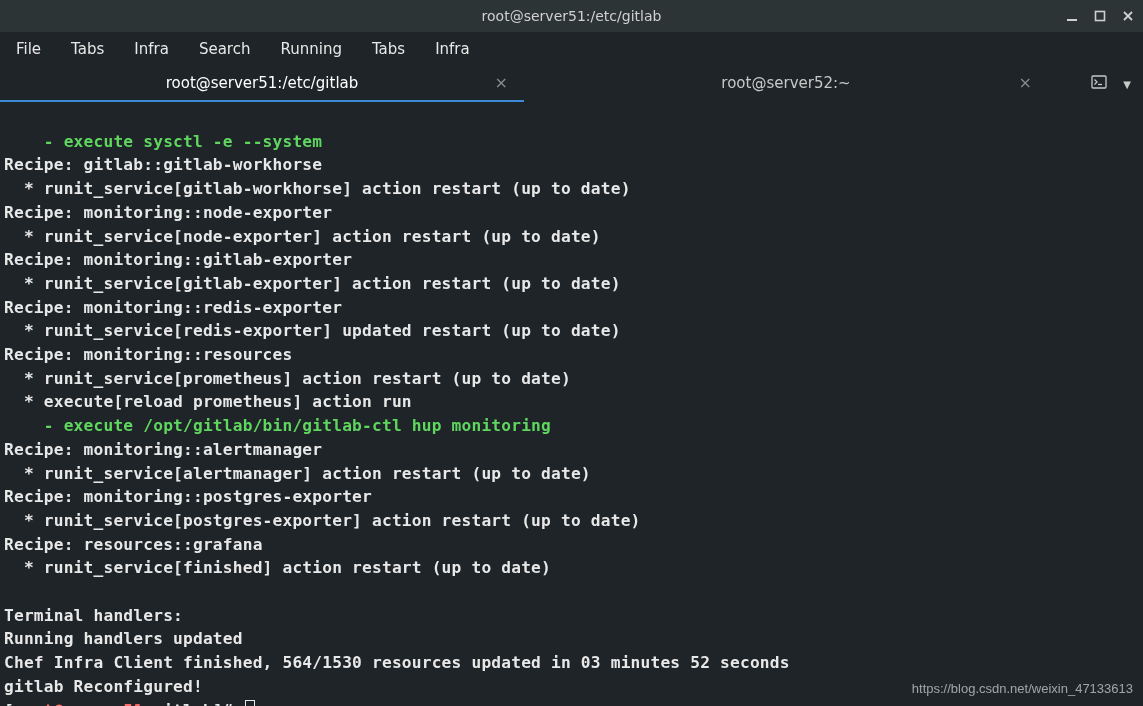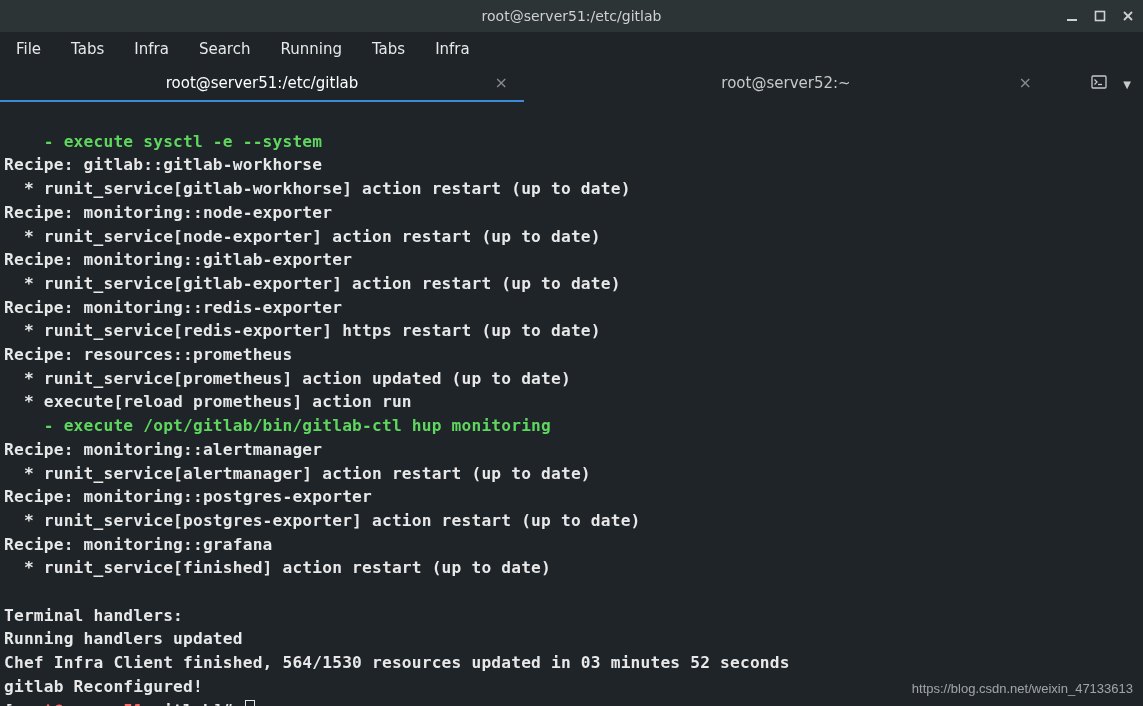--- a/index.html
+++ b/index.html
@@ -192,30 +192,30 @@
 
 <div class="terminal">
 <span class="green">    - execute sysctl -e --system</span>
 <span>Recipe: gitlab::gitlab-workhorse</span>
 <span>  * runit_service[gitlab-workhorse] action restart (up to date)</span>
 <span>Recipe: monitoring::node-exporter</span>
 <span>  * runit_service[node-exporter] action restart (up to date)</span>
 <span>Recipe: monitoring::gitlab-exporter</span>
 <span>  * runit_service[gitlab-exporter] action restart (up to date)</span>
 <span>Recipe: monitoring::redis-exporter</span>
-<span>  * runit_service[redis-exporter] https restart (up to date)</span>
-<span>Recipe: resources::prometheus</span>
-<span>  * runit_service[prometheus] action updated (up to date)</span>
+<span>  * runit_service[redis-exporter] updated restart (up to date)</span>
+<span>Recipe: monitoring::resources</span>
+<span>  * runit_service[prometheus] action restart (up to date)</span>
 <span>  * execute[reload prometheus] action run</span>
 <span class="green">    - execute /opt/gitlab/bin/gitlab-ctl hup monitoring</span>
 <span>Recipe: monitoring::alertmanager</span>
 <span>  * runit_service[alertmanager] action restart (up to date)</span>
 <span>Recipe: monitoring::postgres-exporter</span>
 <span>  * runit_service[postgres-exporter] action restart (up to date)</span>
-<span>Recipe: monitoring::grafana</span>
+<span>Recipe: resources::grafana</span>
 <span>  * runit_service[finished] action restart (up to date)</span>
 <span></span>
 <span>Terminal handlers:</span>
 <span>Running handlers updated</span>
 <span>Chef Infra Client finished, 564/1530 resources updated in 03 minutes 52 seconds</span>
 <span>gitlab Reconfigured!</span>
 <span>[</span><span class="prompt-user">root@server51</span><span> </span><span class="prompt-path">gitlab</span><span>]# </span><span class="cursor-block"></span>
 </div>
 
 <div class="watermark">https://blog.csdn.net/weixin_47133613</div>

